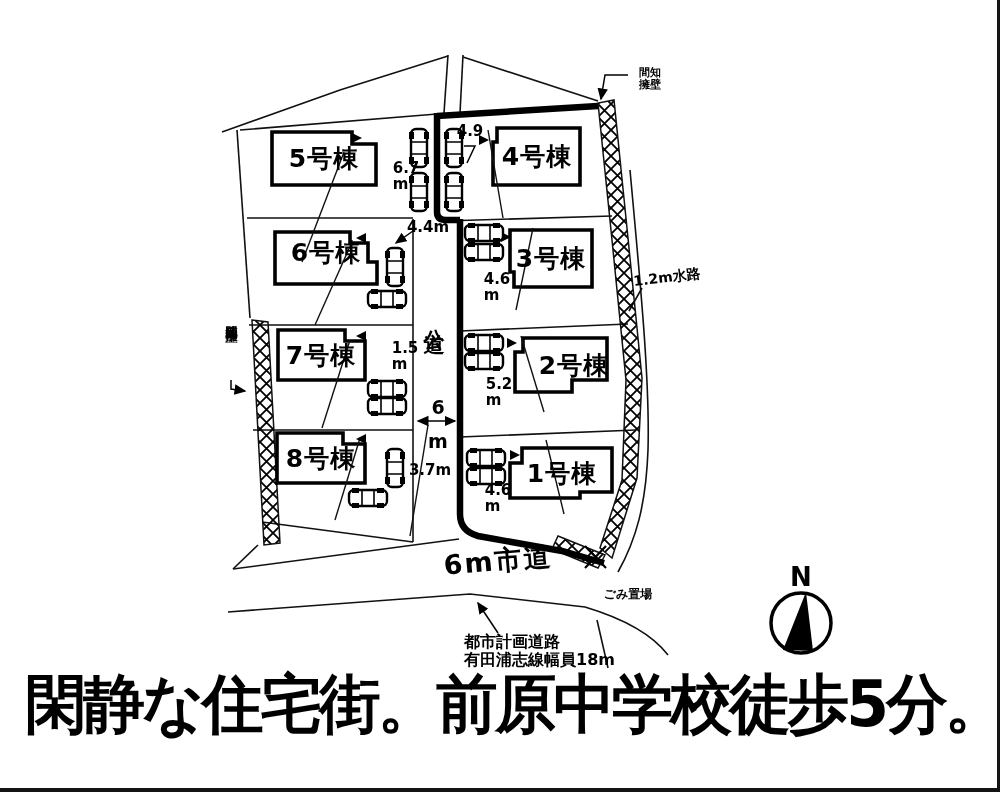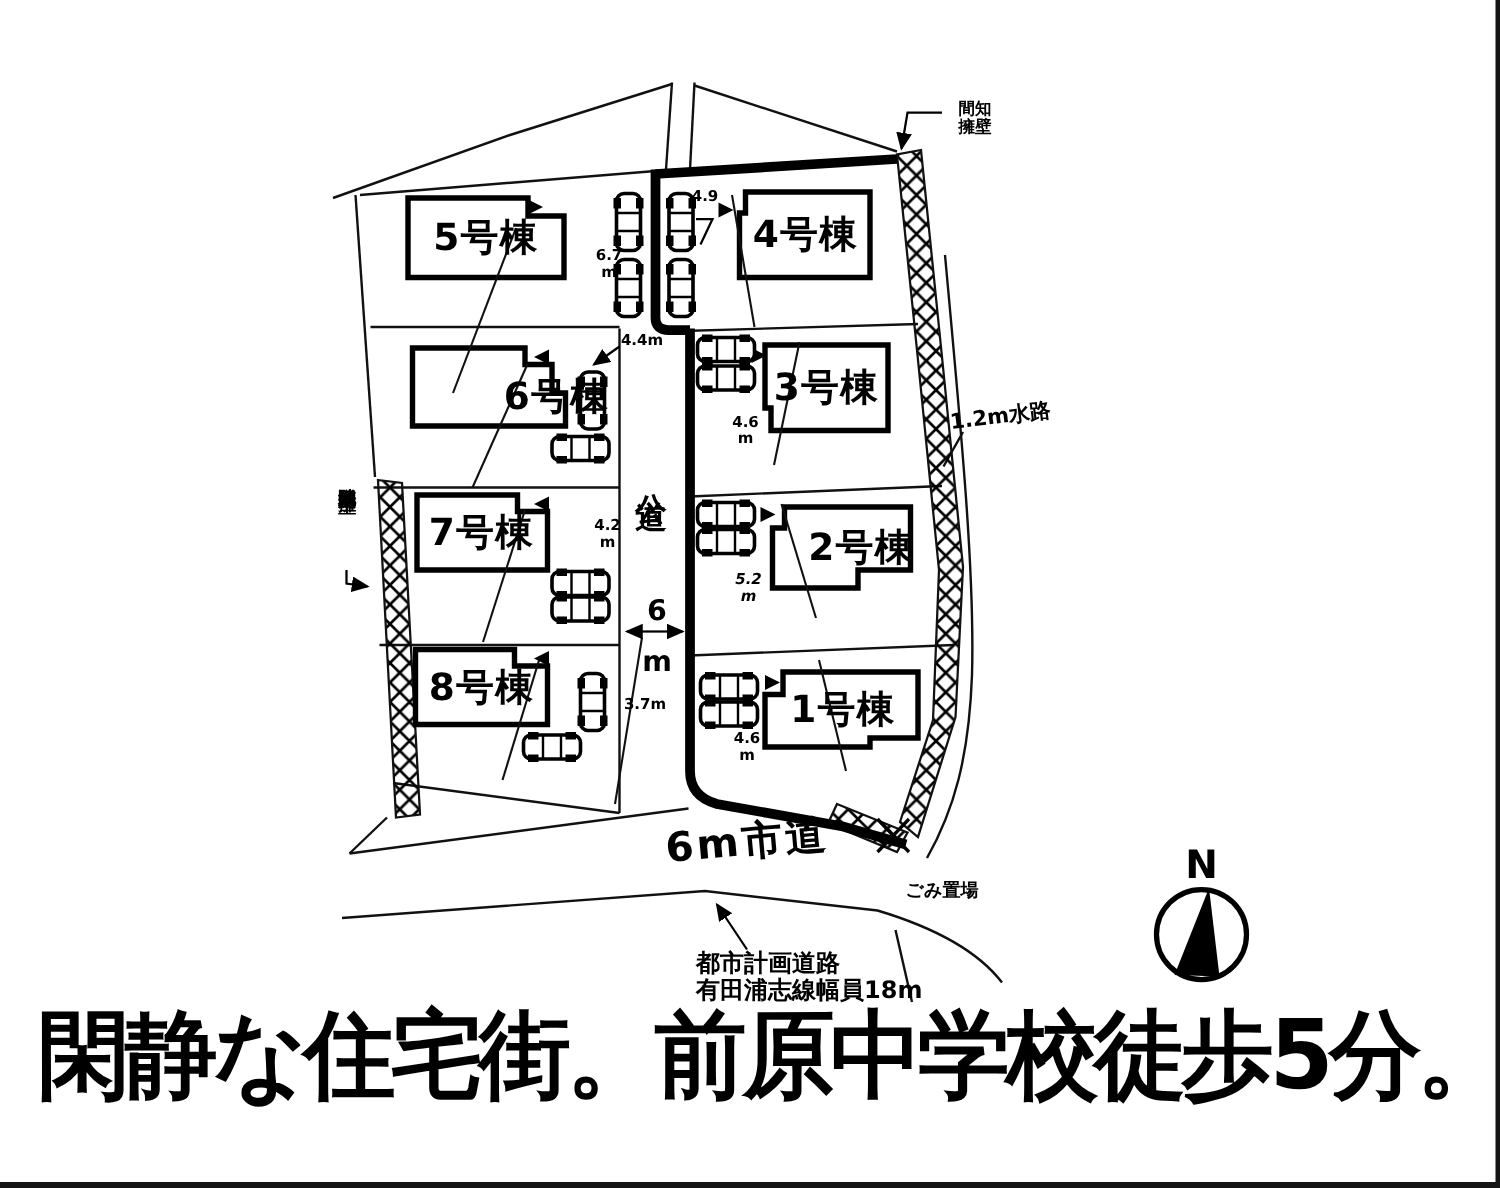--- a/index.html
+++ b/index.html
@@ -5,21 +5,21 @@
   html,body{margin:0;padding:0;background:#e8e8e8;}
   .page{
     position:relative;width:1000px;height:792px;background:#ffffff;
     font-family:"DejaVu Sans",sans-serif;color:#000;overflow:hidden;
     border-right:3px solid #141414;border-bottom:4px solid #141414;
     box-sizing:border-box;
   }
   .plan-svg{position:absolute;left:0;top:0;}
   .lbl{position:absolute;transform:translate(-50%,-50%);white-space:nowrap;color:#000;z-index:2;}
   .bldg{font-size:25px;font-weight:bold;letter-spacing:1px;}
-  .dim{font-size:10px;font-weight:bold;line-height:1.05;text-align:center;}
+  .dim{font-size:15px;font-weight:bold;line-height:1.05;}
   .dim span{display:block;margin-left:18px;}
   .vert{writing-mode:vertical-rl;text-orientation:upright;}
   .road-v{font-size:21px;font-weight:bold;letter-spacing:5px;}
   .roadw{font-size:19px;font-weight:bold;}
   .shido{font-size:27px;font-weight:bold;transform:translate(-50%,-50%) rotate(-5deg);letter-spacing:2px;}
   .small{font-size:12px;font-weight:bold;}
   .tiny{font-size:11px;font-weight:bold;line-height:1.1;}
   .tiny span{display:block;}
   .wall-left{font-size:12px;font-weight:bold;letter-spacing:1px;}
   .waterway{font-size:14px;font-weight:bold;transform:translate(-50%,-50%) rotate(-7deg);}
@@ -153,43 +153,43 @@
       <path d="M436,421 L455,421" marker-end="url(#ah)"></path>
     </g>
 
     <g>
       <circle cx="801" cy="623" r="30" stroke="#000" stroke-width="3.5" fill="none"></circle>
       <polygon points="806,592 783,650 813,651" fill="#000"></polygon>
     </g>
   </svg>
 
   <div class="lbl bldg" style="left:324px;top:158px;">5号棟</div>
-  <div class="lbl bldg" style="left:326px;top:264px;margin-left:45px;">6号棟</div>
+  <div class="lbl bldg" style="left:326px;top:252px;">6号棟</div>
   <div class="lbl bldg" style="left:321px;top:355px;">7号棟</div>
   <div class="lbl bldg" style="left:321px;top:458px;">8号棟</div>
   <div class="lbl bldg" style="left:537px;top:156px;">4号棟</div>
   <div class="lbl bldg" style="left:551px;top:258px;">3号棟</div>
   <div class="lbl bldg" style="left:574px;top:365px;">2号棟</div>
   <div class="lbl bldg" style="left:562px;top:473px;">1号棟</div>
 
   <div class="lbl dim" style="left:470px;top:132px;">4.9</div>
   <div class="lbl dim" style="left:397px;top:177px;">
     <span>6.7</span>
     <span>m</span>
   </div>
   <div class="lbl dim" style="left:428px;top:228px;">4.4m</div>
   <div class="lbl dim" style="left:488px;top:288px;">
     <span>4.6</span>
     <span>m</span>
   </div>
   <div class="lbl dim" style="left:396px;top:357px;">
-    <span>4.2</span>
-    <span>m</span>
-  </div>
-  <div class="lbl dim" style="left:490px;top:393px;font-style:italic;">
+    <span>1.5</span>
+    <span>m</span>
+  </div>
+  <div class="lbl dim" style="left:490px;top:393px;">
     <span>5.2</span>
     <span>m</span>
   </div>
   <div class="lbl dim" style="left:430px;top:471px;">3.7m</div>
   <div class="lbl dim" style="left:489px;top:499px;">
     <span>4.6</span>
     <span>m</span>
   </div>
 
   <div class="lbl road-v vert" style="left:434px;top:317px;">公道</div>

